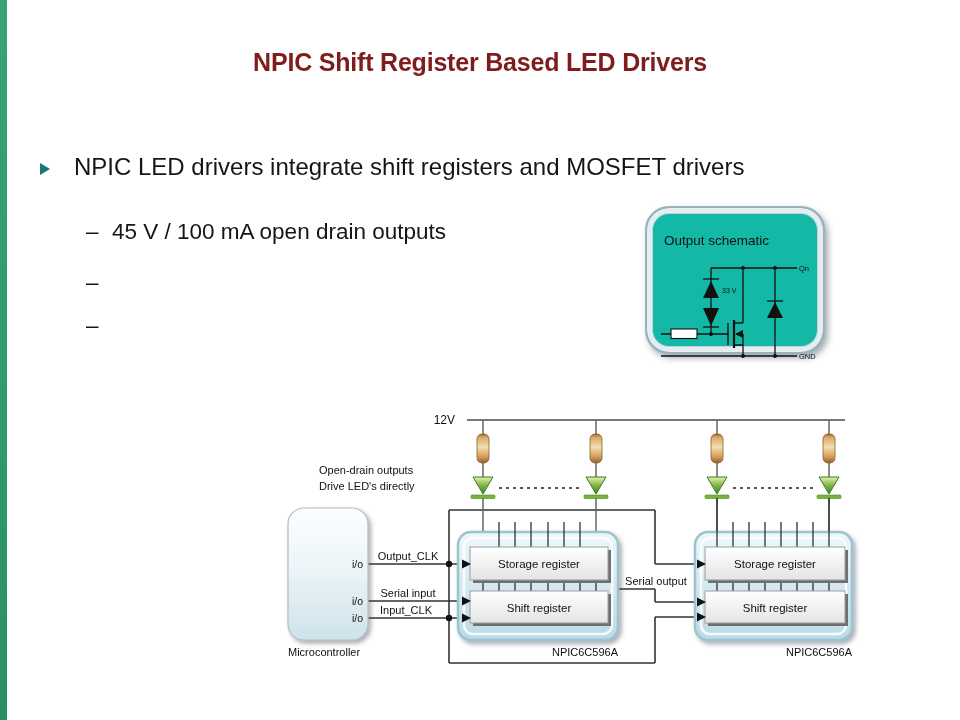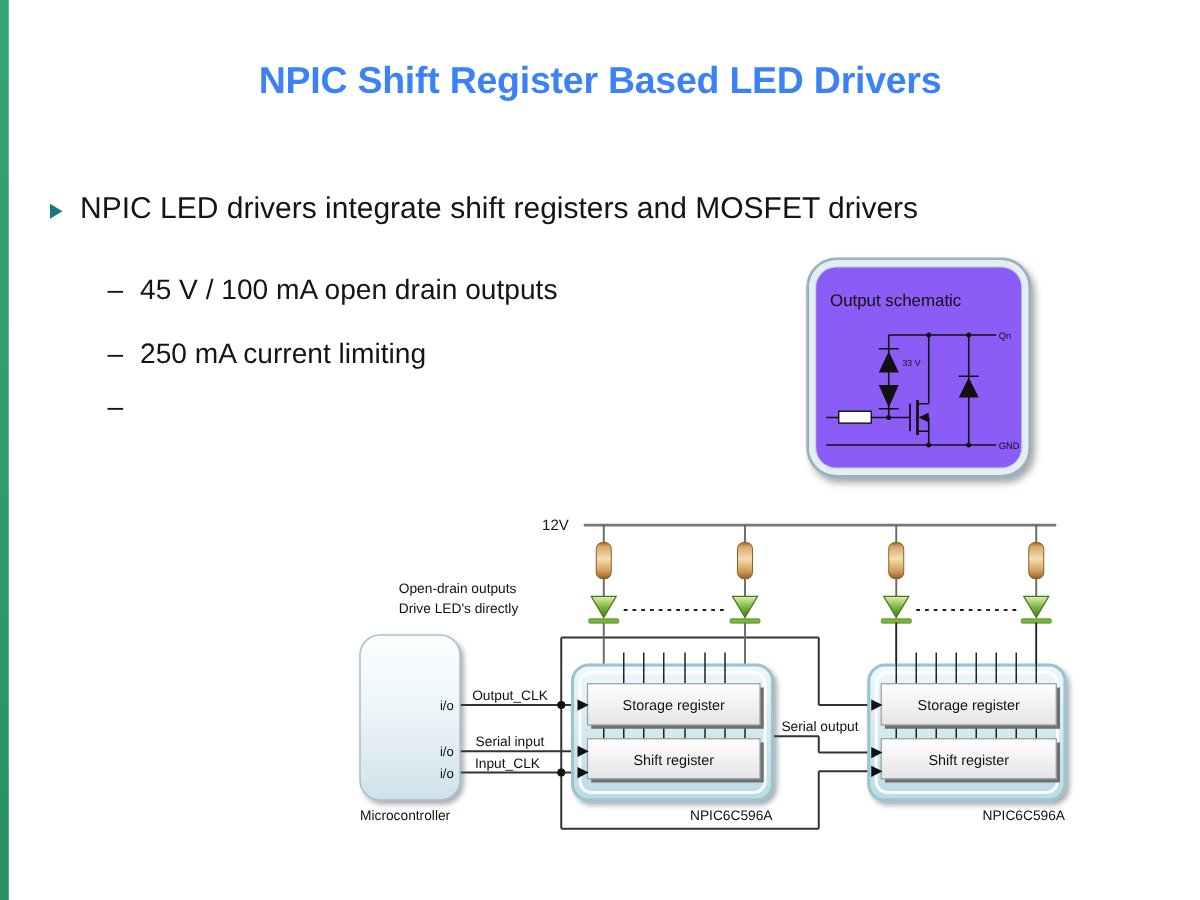--- a/index.html
+++ b/index.html
@@ -3,30 +3,30 @@
 <meta charset="utf-8">
 <style>
   html,body { margin:0; padding:0; }
   body {
     width:960px; height:720px; position:relative; overflow:hidden;
     background:#ffffff; font-family:"Liberation Sans", sans-serif; color:#111;
   }
   .accent-bar { position:absolute; left:0; top:0; width:7px; height:720px;
     background:linear-gradient(180deg,#37a476 0%, #2f9a6b 60%, #2a8f63 100%); }
   .title { position:absolute; left:7px; top:48px; width:946px; text-align:center;
-    font-size:30px; font-weight:bold; color:#3b82f6; letter-spacing:-0.2px; }
-  .bullet-row { position:absolute; left:40px; top:153px; display:flex; align-items:center; gap:14px;text-align:center; }
+    font-size:25px; font-weight:bold; color:#7f1d1d; letter-spacing:-0.2px; }
+  .bullet-row { position:absolute; left:40px; top:153px; display:flex; align-items:center; gap:24px;text-align:center; }
   .bullet-arrow { width:0; height:0; border-left:10px solid #17777b;
     border-top:6.5px solid transparent; border-bottom:6.5px solid transparent; margin-top:3px; }
   .bullet-text { font-size:24px; color:#151515; white-space:nowrap; }
   .sub { position:absolute; left:86px; font-size:22.5px; color:#151515; display:flex; white-space:nowrap; }
   .sub .dash { width:26px; flex:0 0 26px; }
   .sub1 { top:219px; } .sub2 { top:270px; } .sub3 { top:313px; }
-  .schematic-box { position:absolute; left:645px; top:206px; width:180px; height:176px;
-    box-sizing:border-box; background:#8b5cf6; border:2px solid #98b3bc; border-radius:24px;
+  .schematic-box { position:absolute; left:645px; top:206px; width:180px; height:148px;
+    box-sizing:border-box; background:#14b8a6; border:2px solid #98b3bc; border-radius:24px;
     box-shadow:3px 4px 6px rgba(55,65,75,.45), inset 0 0 0 5px #e4eef2, inset 0 0 0 6px #c2d4da; }
   .schematic-box svg { position:absolute; left:8px; top:8px; }
   .main-diagram { position:absolute; left:280px; top:400px; }
   svg text { font-family:"Liberation Sans", sans-serif; fill:#111; }
 </style>
 </head>
 <body>
 
 <div class="accent-bar"></div>
 
@@ -36,21 +36,20 @@
   <div class="bullet-arrow"></div>
   <div class="bullet-text">NPIC LED drivers integrate shift registers and MOSFET drivers</div>
 </div>
 
 <div class="sub sub1">
   <span class="dash">–</span>
   <span>45 V / 100 mA open drain outputs</span>
 </div>
 <div class="sub sub2">
   <span class="dash">–</span>
-  <span>250 mA current limiting</span>
 </div>
 <div class="sub sub3">
   <span class="dash">–</span>
 </div>
 
 <div class="schematic-box">
   <svg width="162" height="162" viewBox="0 0 162 162">
     <text x="9" y="29" font-size="13.5">Output schematic</text>
     <g stroke="#111" stroke-width="1.3" fill="none">
       <path d="M56,52 H142"></path>

